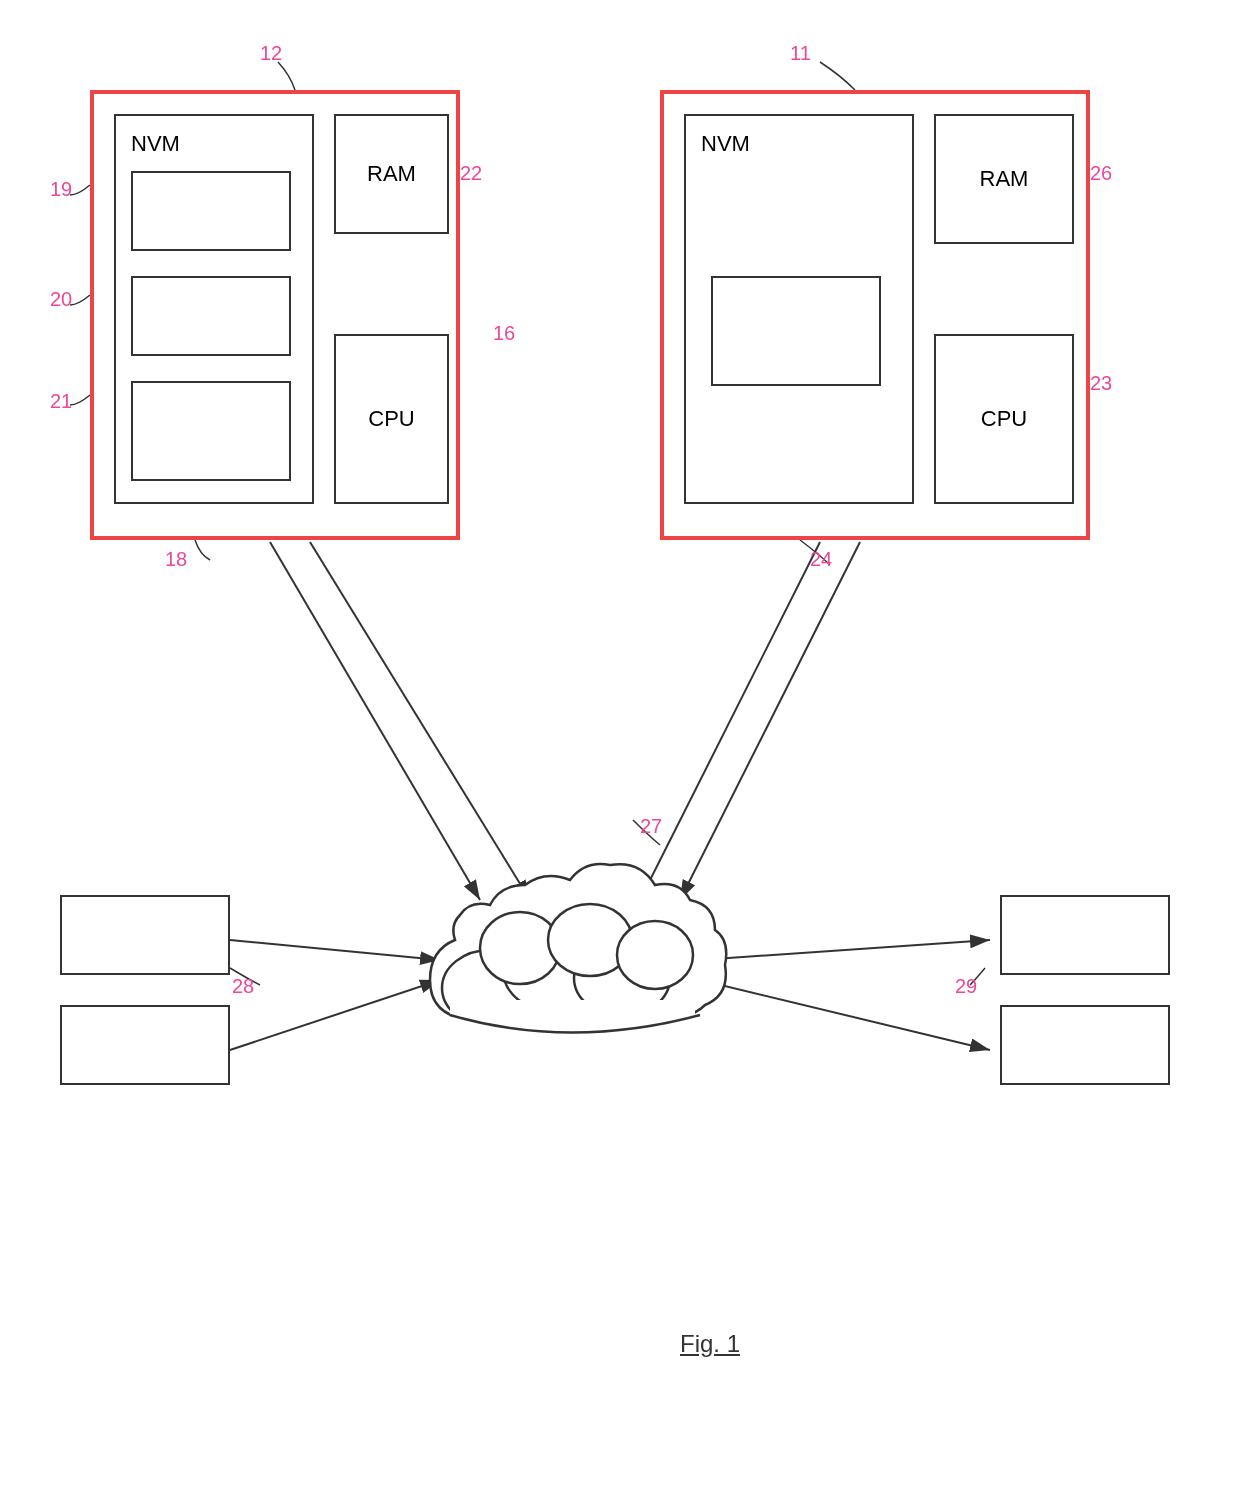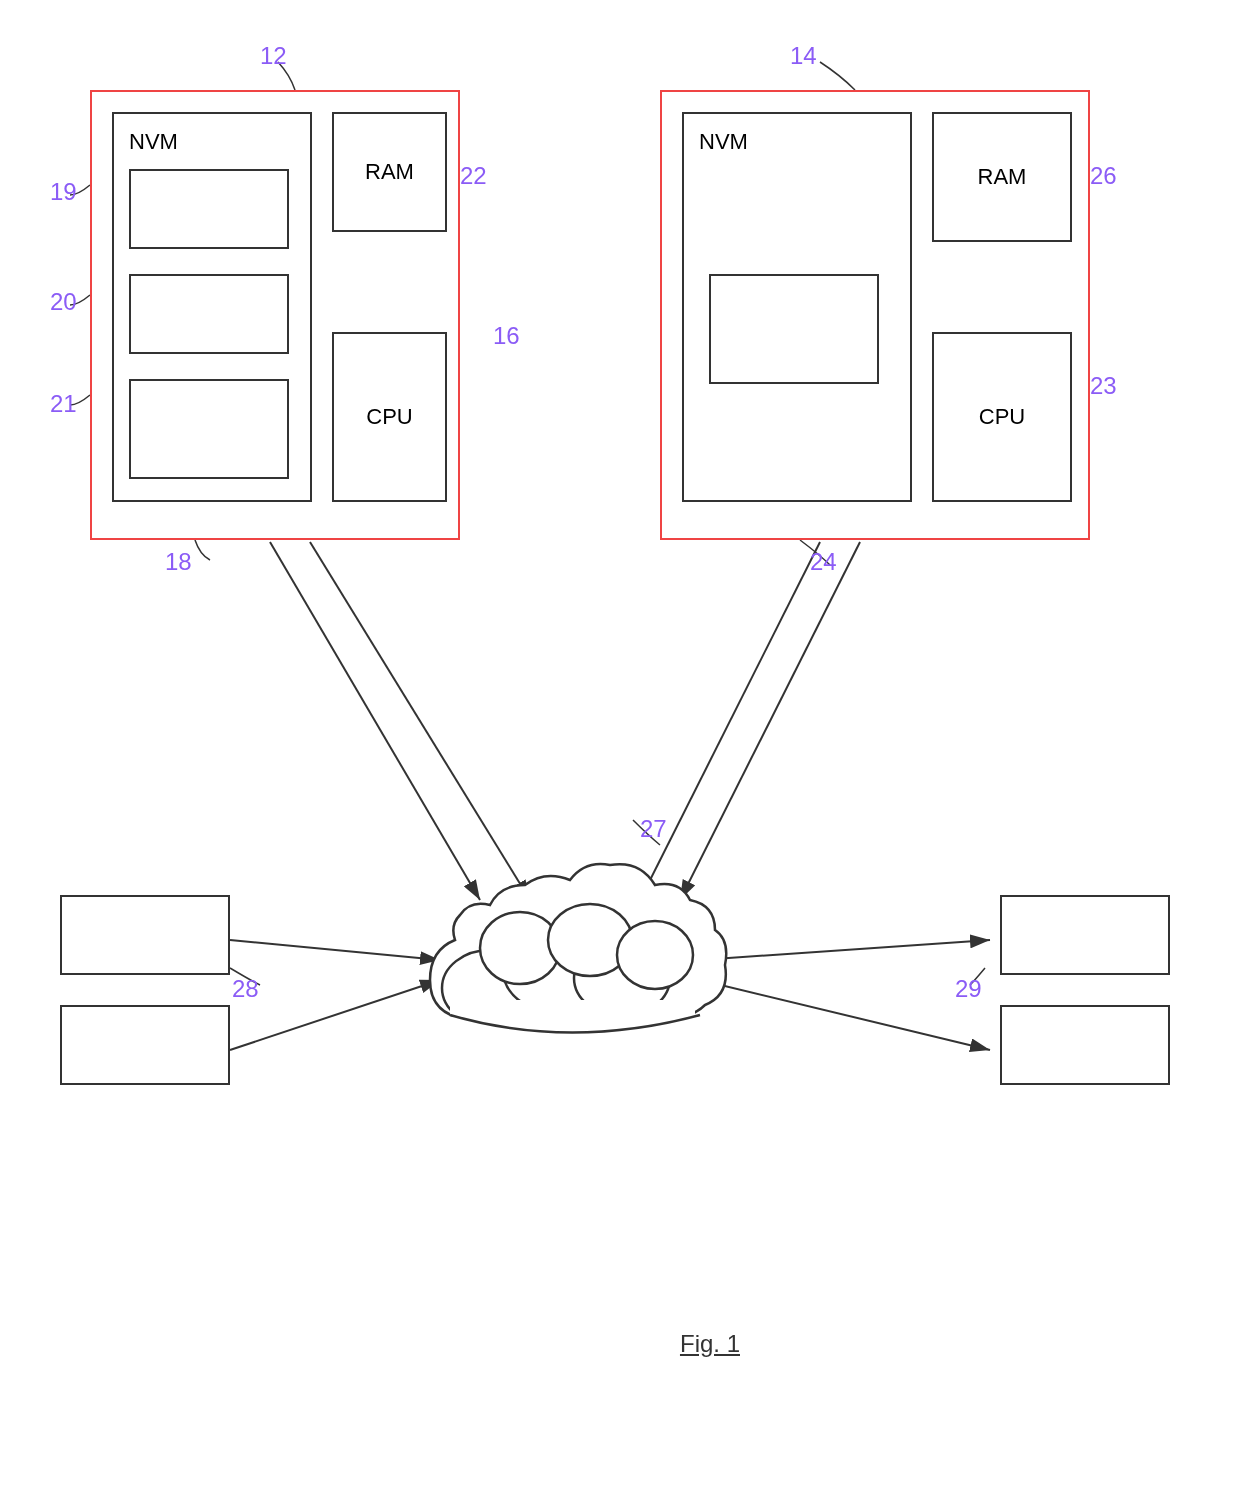--- a/index.html
+++ b/index.html
@@ -15,41 +15,41 @@
     .diagram-container {
       position: absolute;
       top: 0; left: 0;
       width: 1240px;
       height: 1495px;
     }
 
     
     .server-box {
       position: absolute;
-      border: 2px solid #ef4444;
+      border: 4px solid #ef4444;
       background: #fff;
     }
 
     
     .component-box {
       position: absolute;
       border: 2px solid #333;
       background: #fff;
       display: flex;
       align-items: center;
       justify-content: center;
       font-size: 22px;
       font-weight: normal;
     }
 
     
     .label {
       position: absolute;
-      font-size: 24px;
-      color: #8b5cf6;
+      font-size: 20px;
+      color: #ec4899;
     }
 
     
     .cloud-svg {
       position: absolute;
     }
 
     
     .net-box {
       position: absolute;
@@ -171,21 +171,21 @@
   </div>
 
   <span class="label" style="left:260px; top:42px;">12</span>
   <span class="label" style="left:460px; top:162px;">22</span>
   <span class="label" style="left:460px; top:322px;margin-left:33px;">16</span>
   <span class="label" style="left:50px; top:178px;">19</span>
   <span class="label" style="left:50px; top:288px;">20</span>
   <span class="label" style="left:50px; top:390px;">21</span>
   <span class="label" style="left:165px; top:548px;">18</span>
 
-  <span class="label" style="left:790px; top:42px;">14</span>
+  <span class="label" style="left:790px; top:42px;">11</span>
   <span class="label" style="left:1090px; top:162px;text-align:center;">26</span>
   <span class="label" style="left:1090px; top:372px;">23</span>
   <span class="label" style="left:810px; top:548px;">24</span>
 
   <svg class="cloud-svg" style="left:400px; top:840px;" width="340" height="240" xmlns="http://www.w3.org/2000/svg">
     <path d="
       M 80 180
       Q 30 180 30 140
       Q 30 110 55 100
       Q 50 85 60 75

